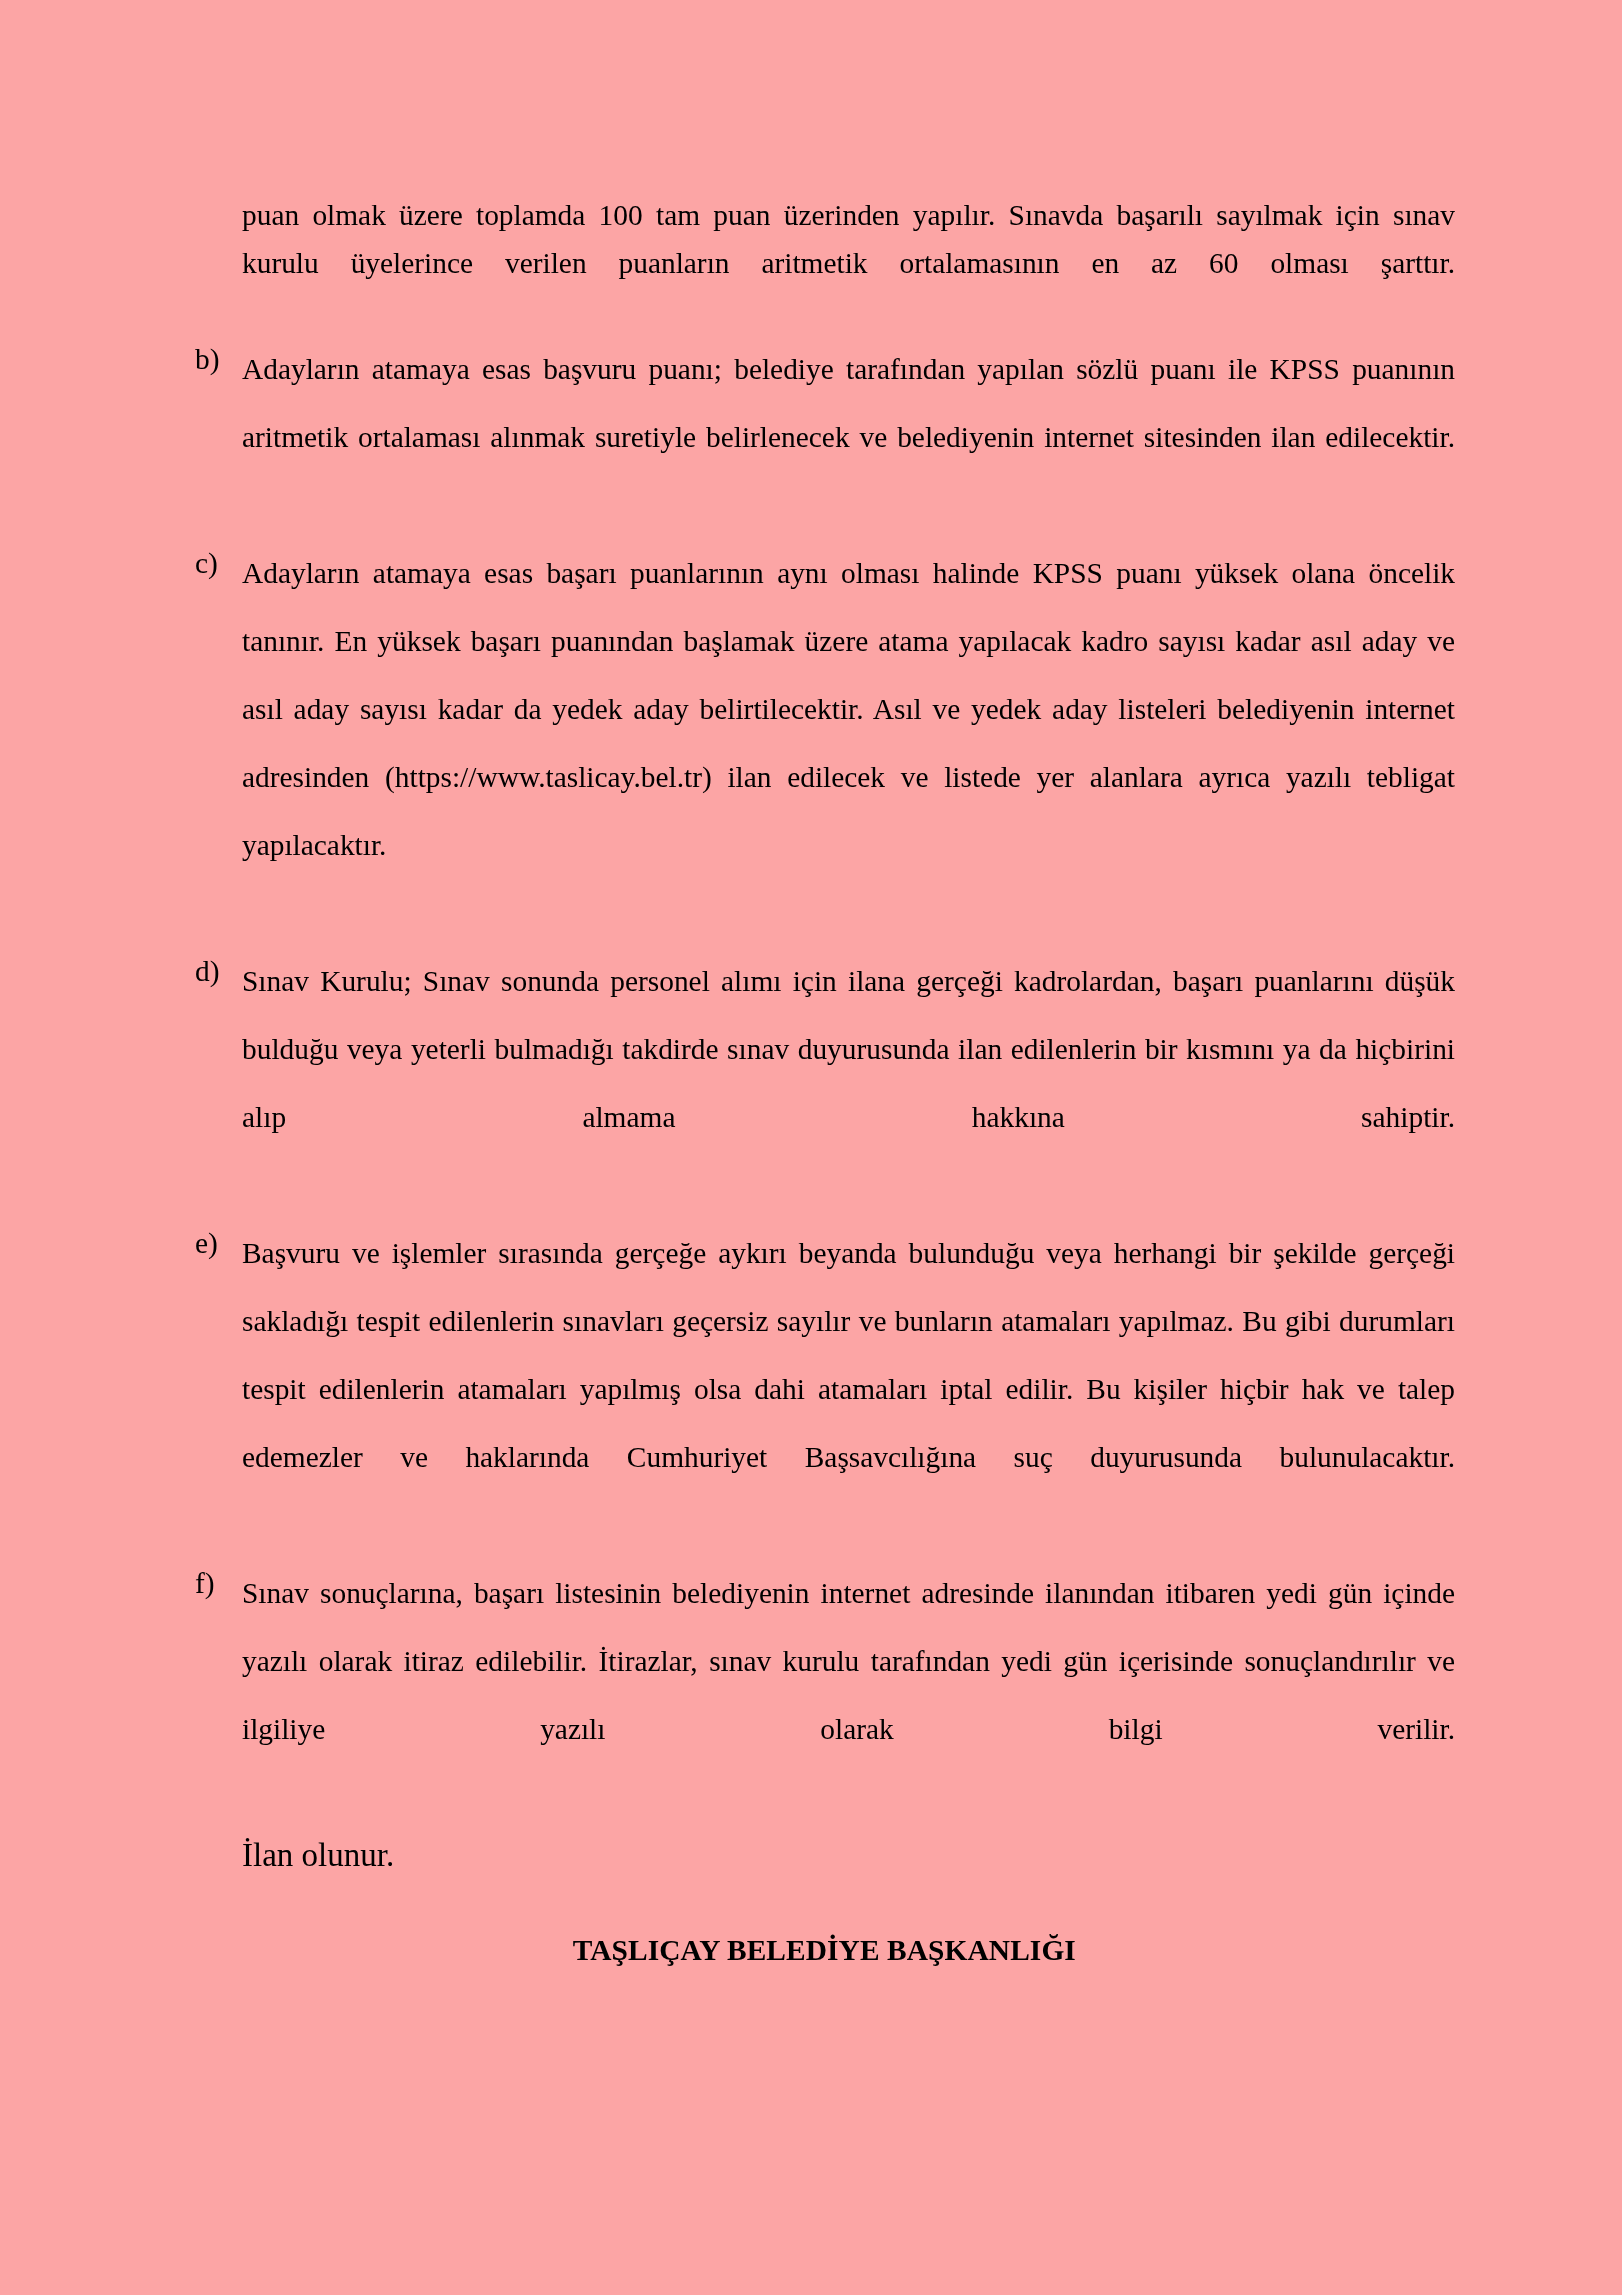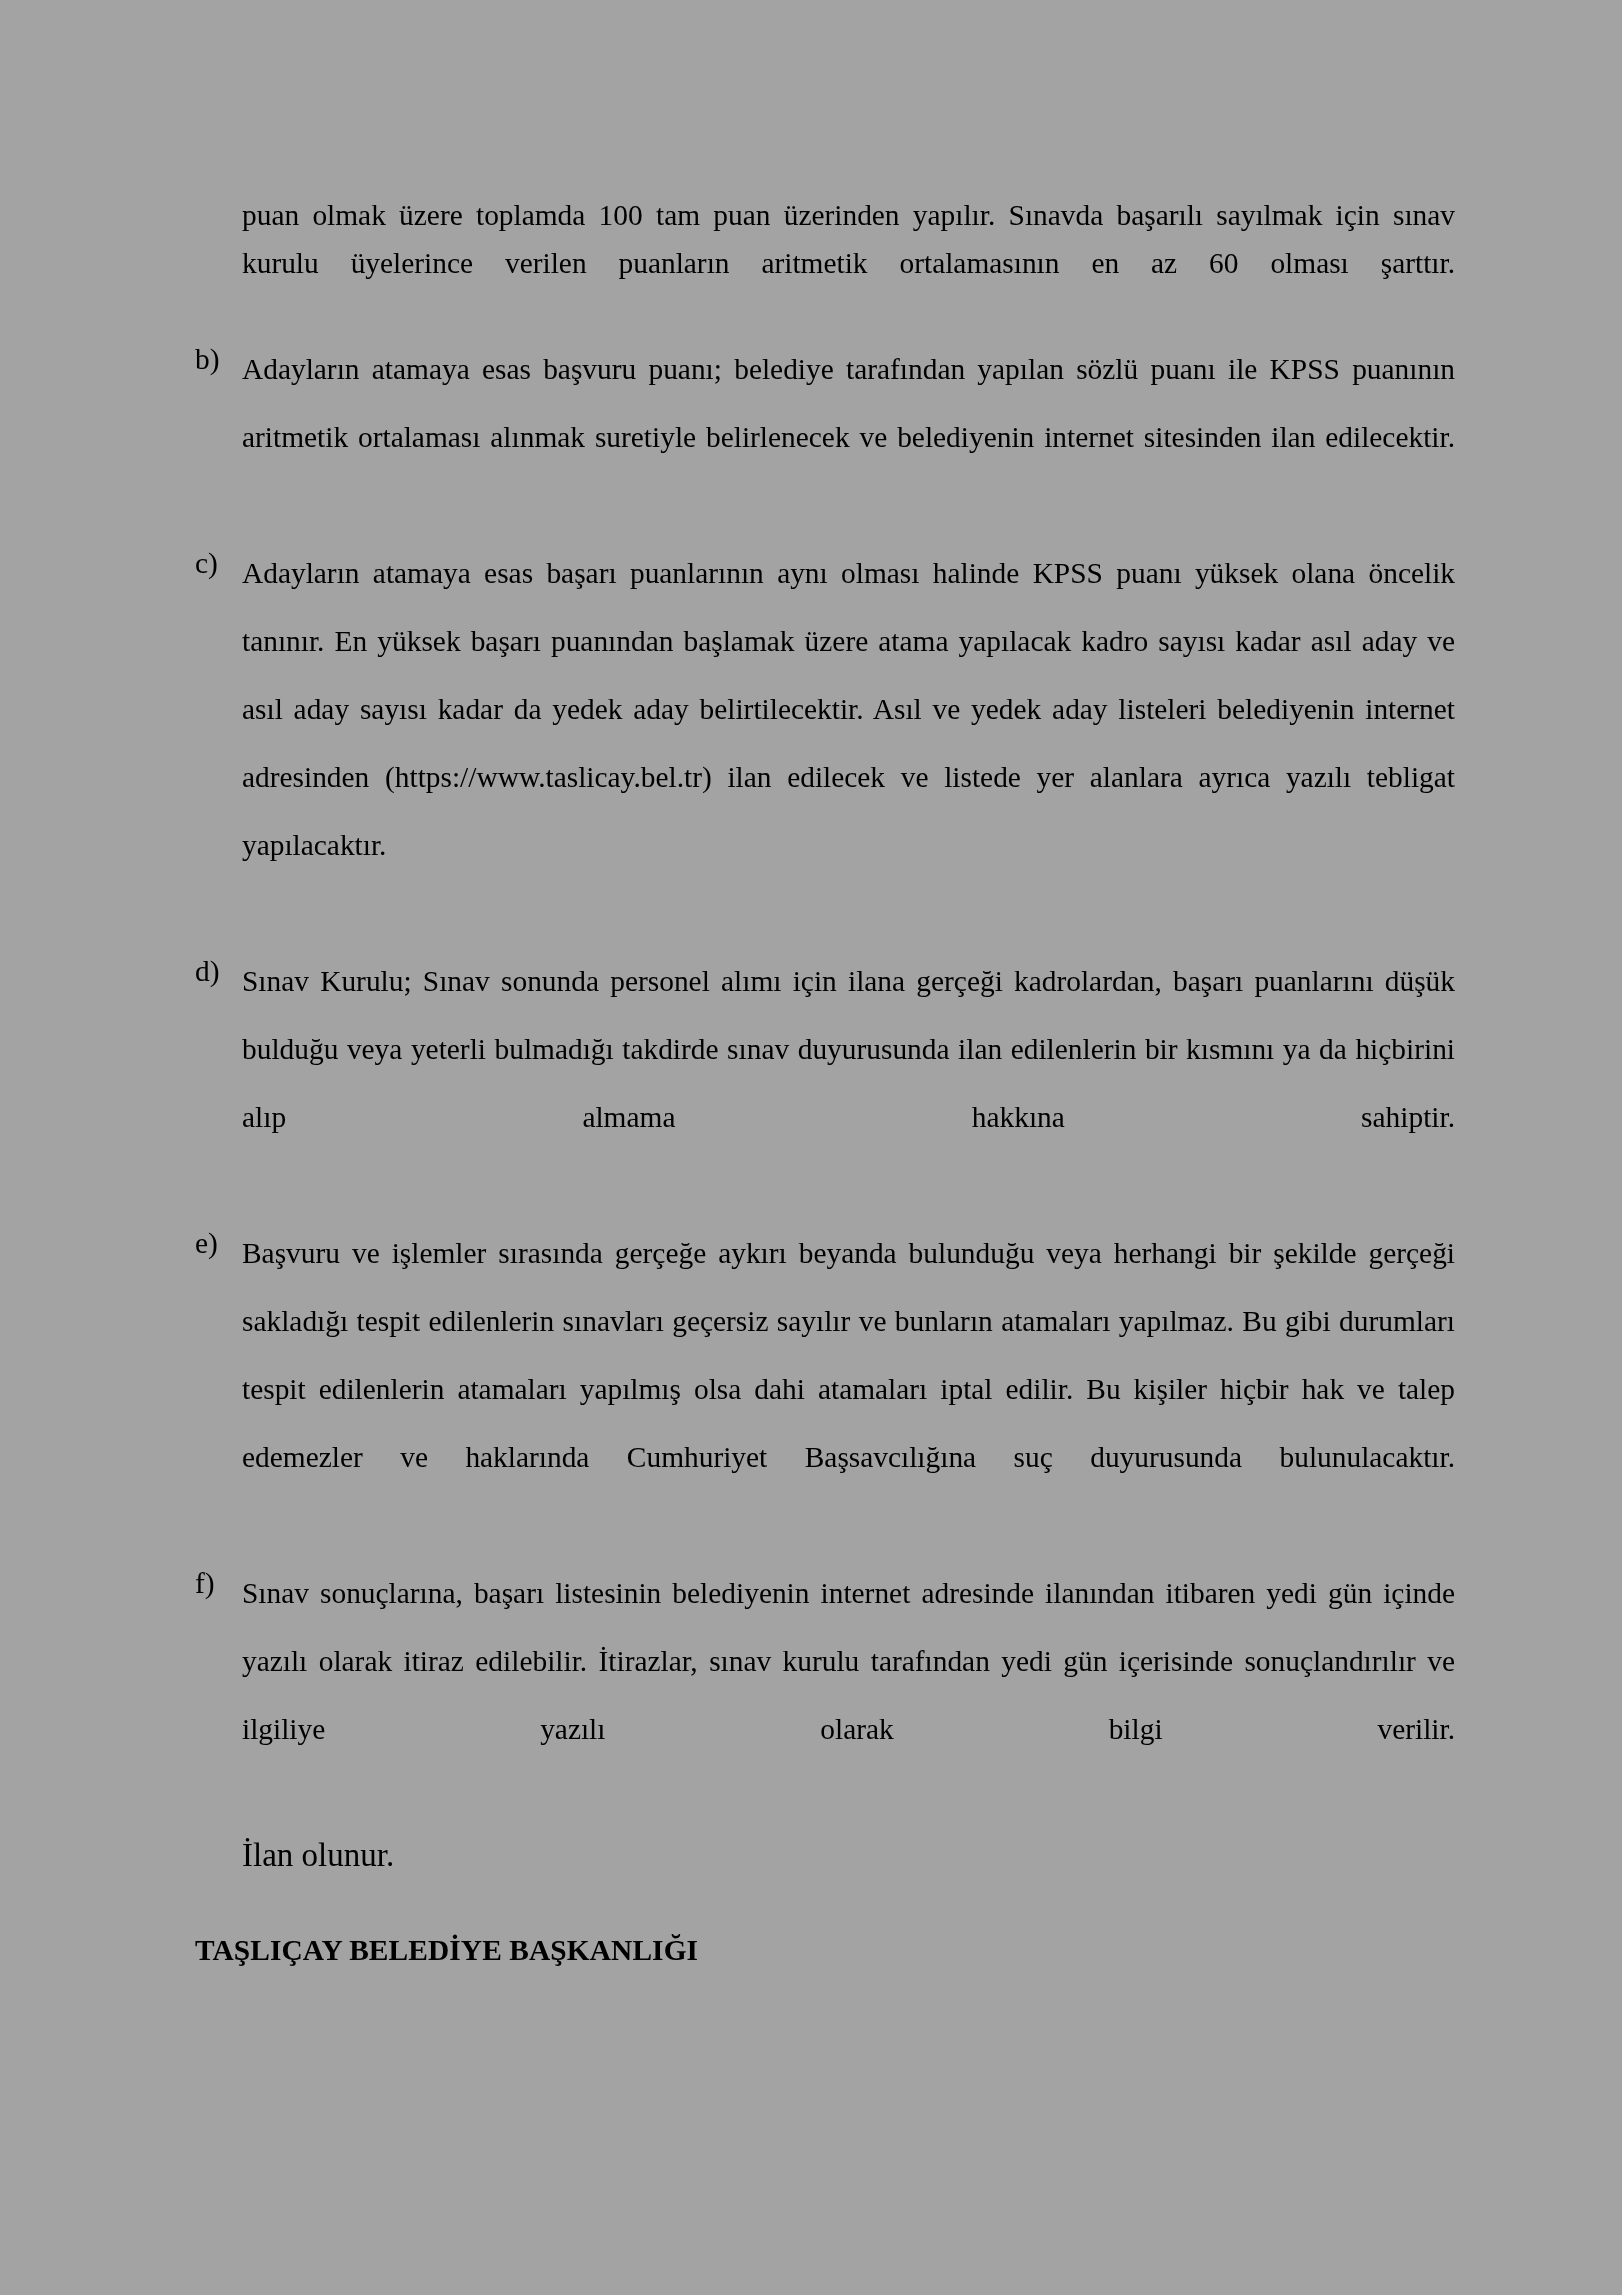--- a/index.html
+++ b/index.html
@@ -9,21 +9,21 @@
     background: #ffffff;
   }
   body {
     font-family: "Liberation Serif", "DejaVu Serif", serif;
     color: #000000;
   }
   .page {
     position: relative;
     width: 1623px;
     height: 2295px;
-    background: #a3a3a3;
+    background: #fca5a5;
     box-sizing: border-box;
     overflow: hidden;
   }
   .content {
     position: absolute;
     left: 195px;
     top: 191px;
     width: 1260px;
   }
   
@@ -71,21 +71,21 @@
     width: 100%;
   }
   .plain-line {
     font-size: 33px;
     line-height: 48px;
     margin: 0 0 0 47px;
     text-align: left;
   }
   .signature-block {
     margin-top: 47px;
-    text-align: left;
+    text-align: center;
     padding-right: 1.3px;
   }
   .signature {
     font-size: 29.4px;
     line-height: 48px;
     font-weight: bold;
     letter-spacing: 0.1px;
   }
 </style>
 </head>

